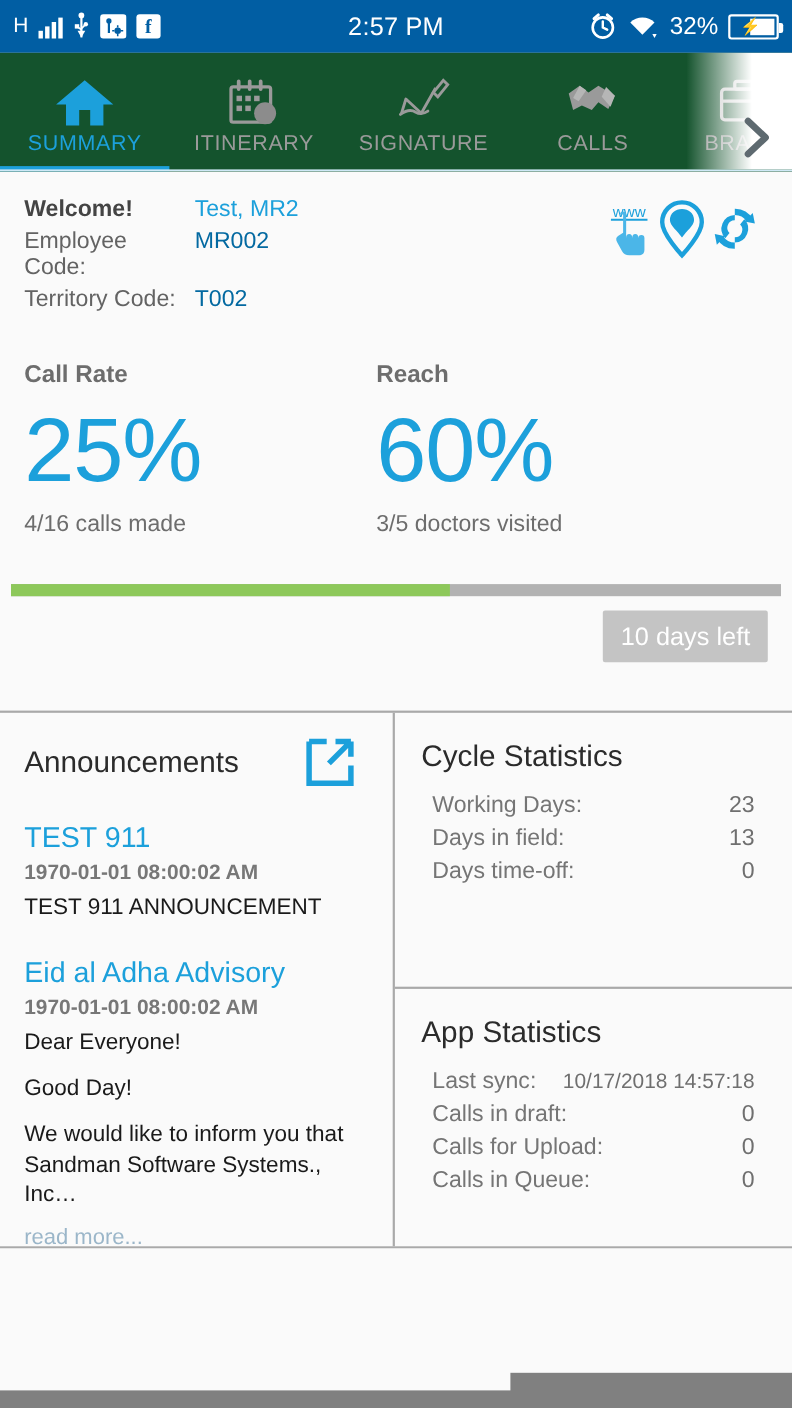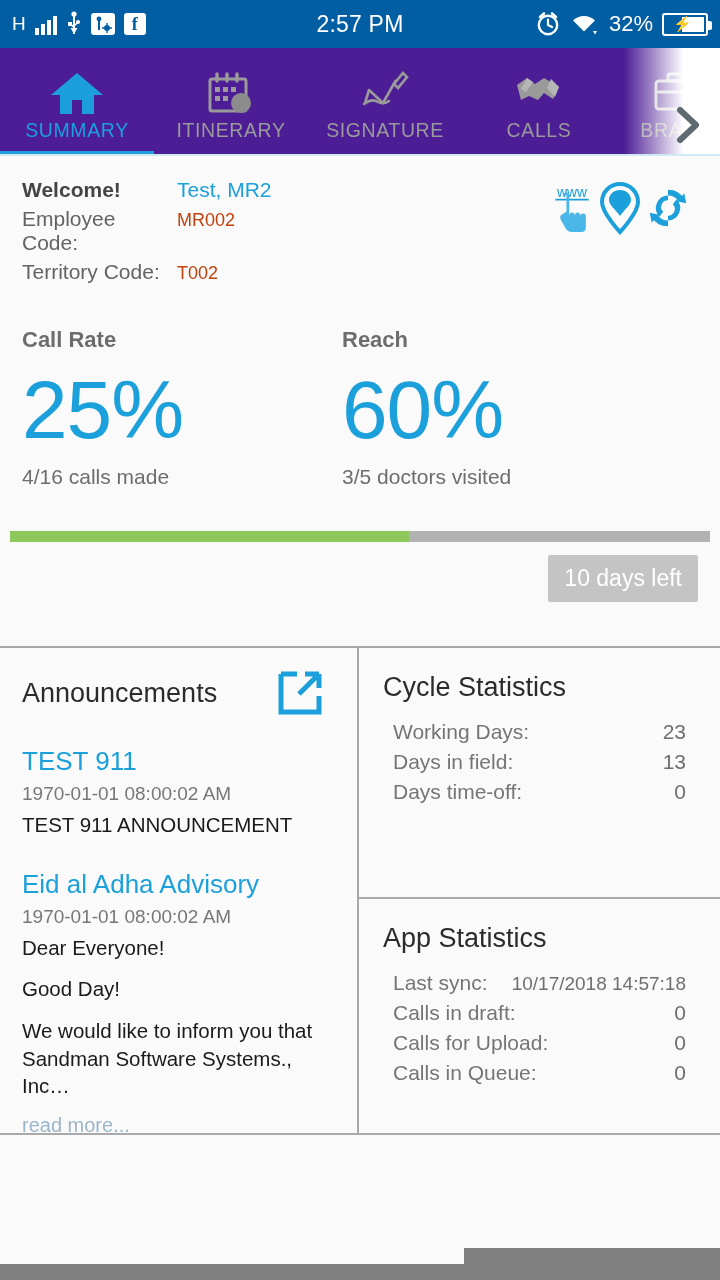--- a/index.html
+++ b/index.html
@@ -44,21 +44,21 @@
     width: 4px; height: 9px; background: #fff; border-radius: 0 2px 2px 0;
   }
   .batt .fill { background: #fff; height: 100%; width: 58%; margin-left: auto; }
   .batt .bolt {
     position: absolute; left: 9px; top: 50%; transform: translateY(-50%);
     font-size: 15px; color: #fff;
   }
 
   
   .tabbar {
-    height: 108px; background: #4c1d95; display: flex;
+    height: 108px; background: #14532d; display: flex;
     position: relative; overflow: hidden;
   }
   .tab {
     width: 154px; flex: 0 0 154px;
     display: flex; flex-direction: column; align-items: center;
     justify-content: flex-end; padding-bottom: 14px; position: relative;
   }
   .tab .ticon { height: 52px; display: flex; align-items: center; justify-content: center; }
   .tab .tlabel {
     font-size: 19.5px; color: #9a9a9a; letter-spacing: .6px;
@@ -84,21 +84,21 @@
     z-index: 3; pointer-events: none;
   }
 
   
   .welcome {
     padding: 22px 22px 0 22px; position: relative;
   }
   .wrow { display: flex; align-items: baseline; margin-bottom: 5px; }
   .wlabel { font-size: 21px; color: #636363; width: 155px; }
   .wlabel.bold { font-weight: bold; color: #444; }
-  .wval { font-size: 18px; color: #c2410c; }
+  .wval { font-size: 21px; color: #0369a1; }
   .wval.link { color: #1CA0DB; font-size: 21px; }
   .hdr-icons {
     position: absolute; right: 28px; top: 24px;
     display: flex; align-items: flex-start; 
   }
   .hdr-icon { width: 48px; height: 56px; display: flex; align-items: center; justify-content: center; }
 
   
   .kpis { display: flex; padding: 38px 0 0 0; }
   .kpi { padding-left: 22px; }
@@ -128,21 +128,21 @@
   }
   .panel-left { width: 359px; border-right: 2px solid #a9a9a9; padding: 22px 22px 0 22px; overflow: hidden; }
   .panel-right { flex: 1; display: flex; flex-direction: column; border-radius: 25px; }
 
   .ann-head { display: flex; align-items: center; justify-content: space-between; }
   .ann-title { font-size: 27px; color: #2b2b2b; }
   .ann-ext { width: 46px; height: 46px; margin-right: 12px; }
 
   .ann-item { margin-top: 30px; }
   .ann-item-title { font-size: 26px; color: #1CA0DB; }
-  .ann-date { font-size: 19px; color: #777; margin-top: 6px; }
+  .ann-date { font-size: 19px; color: #777; margin-top: 6px; font-weight: bold; }
   .ann-body { font-size: 20.5px; color: #1a1a1a; margin-top: 6px; line-height: 1.35; }
   .ann-body p { margin-bottom: 14px; }
   .ann-more { font-size: 20px; color: #9bb6c9; margin-top: 5px; }
 
   .stat-card { padding: 24px 24px 0 24px; }
   .stat-card.bordered { border-top: 2px solid #a9a9a9; flex: 1; }
   .stat-card.first { height: 249px; }
   .stat-title { font-size: 27px; color: #2b2b2b; margin-bottom: 14px; }
   .stat-row {
     display: flex; justify-content: space-between; align-items: baseline;

